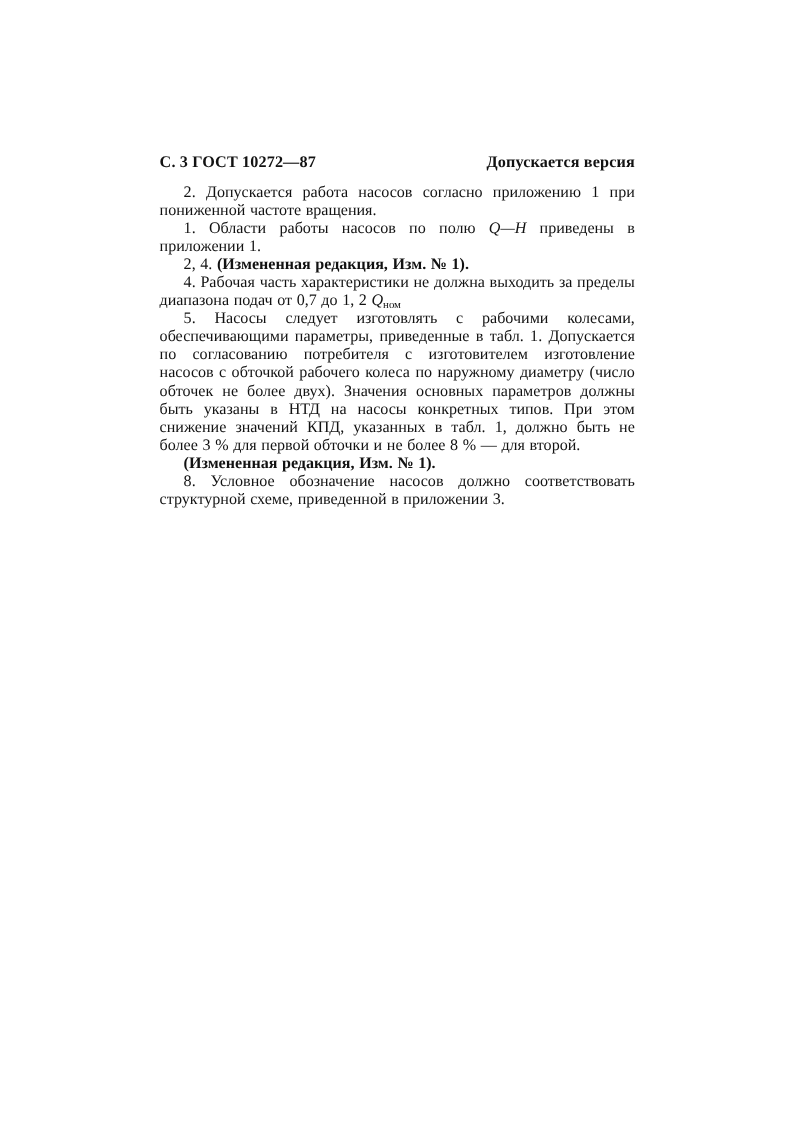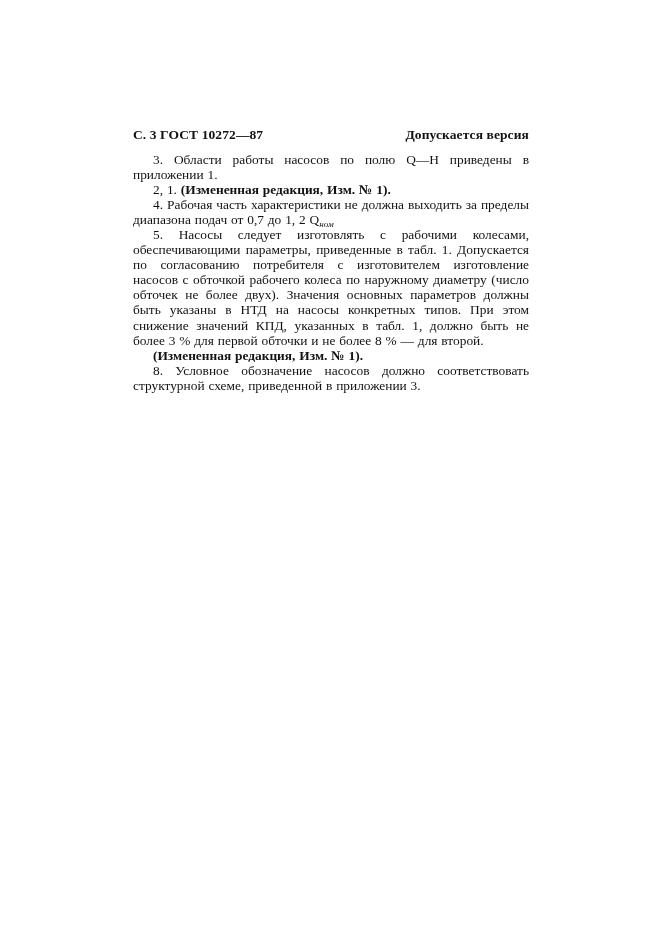--- a/index.html
+++ b/index.html
@@ -38,39 +38,39 @@
     line-height: 15.05px;
   }
   .para {
     margin: 0;
     text-indent: 20px;
     text-align: justify;
     word-spacing: 0.5px;
   }
   .seg-normal { font-weight: normal; font-style: normal; }
   .seg-bold   { font-weight: bold; }
-  .seg-italic { }
+  .seg-italic { font-style: italic; }
   .seg-sub {
     font-size: 9px;
     vertical-align: -3px;
     line-height: 0;
-    font-style: italic;
   }
 </style>
 </head>
 <body>
 
 <div class="page">
   <div class="content-column">
     <div class="doc-header">
       <span>С. 3 ГОСТ 10272—87</span>
       <span>Допускается версия</span>
     </div>
     <div class="doc-body" id="doc-body">
-        <p class="para"><span class="seg-normal">3.  Области работы насосов по полю </span><span class="seg-italic">Q—H</span><span class="seg-normal"> приведены в приложении 1.</span></p>
-        <p class="para"><span class="seg-normal">2, 1. </span><span class="seg-bold">(Измененная редакция, Изм. № 1).</span></p>
+        <p class="para"><span class="seg-normal">2.  Допускается работа насосов согласно приложению 1 при пониженной частоте вращения.</span></p>
+        <p class="para"><span class="seg-normal">1.  Области работы насосов по полю </span><span class="seg-italic">Q—H</span><span class="seg-normal"> приведены в приложении 1.</span></p>
+        <p class="para"><span class="seg-normal">2, 4. </span><span class="seg-bold">(Измененная редакция, Изм. № 1).</span></p>
         <p class="para"><span class="seg-normal">4.  Рабочая часть характеристики не должна выходить за пределы диапазона подач от 0,7 до 1, 2 </span><span class="seg-italic">Q</span><span class="seg-sub">ном</span></p>
         <p class="para"><span class="seg-normal">5.  Насосы следует изготовлять с рабочими колесами, обеспечивающими параметры, приведенные в табл. 1. Допускается по согласованию потребителя с изготовителем изготовление насосов с обточкой рабочего колеса по наружному диаметру (число обточек не более двух). Значения основных параметров должны быть указаны в НТД на насосы конкретных типов. При этом снижение значений КПД, указанных в табл. 1, должно быть не более 3 % для первой обточки и не более 8 % — для второй.</span></p>
         <p class="para"><span class="seg-bold">(Измененная редакция, Изм. № 1).</span></p>
         <p class="para"><span class="seg-normal">8.  Условное обозначение насосов должно соответствовать структурной схеме, приведенной в приложении 3.</span></p>
       </div>
   </div>
 </div>
 
 </body></html>

